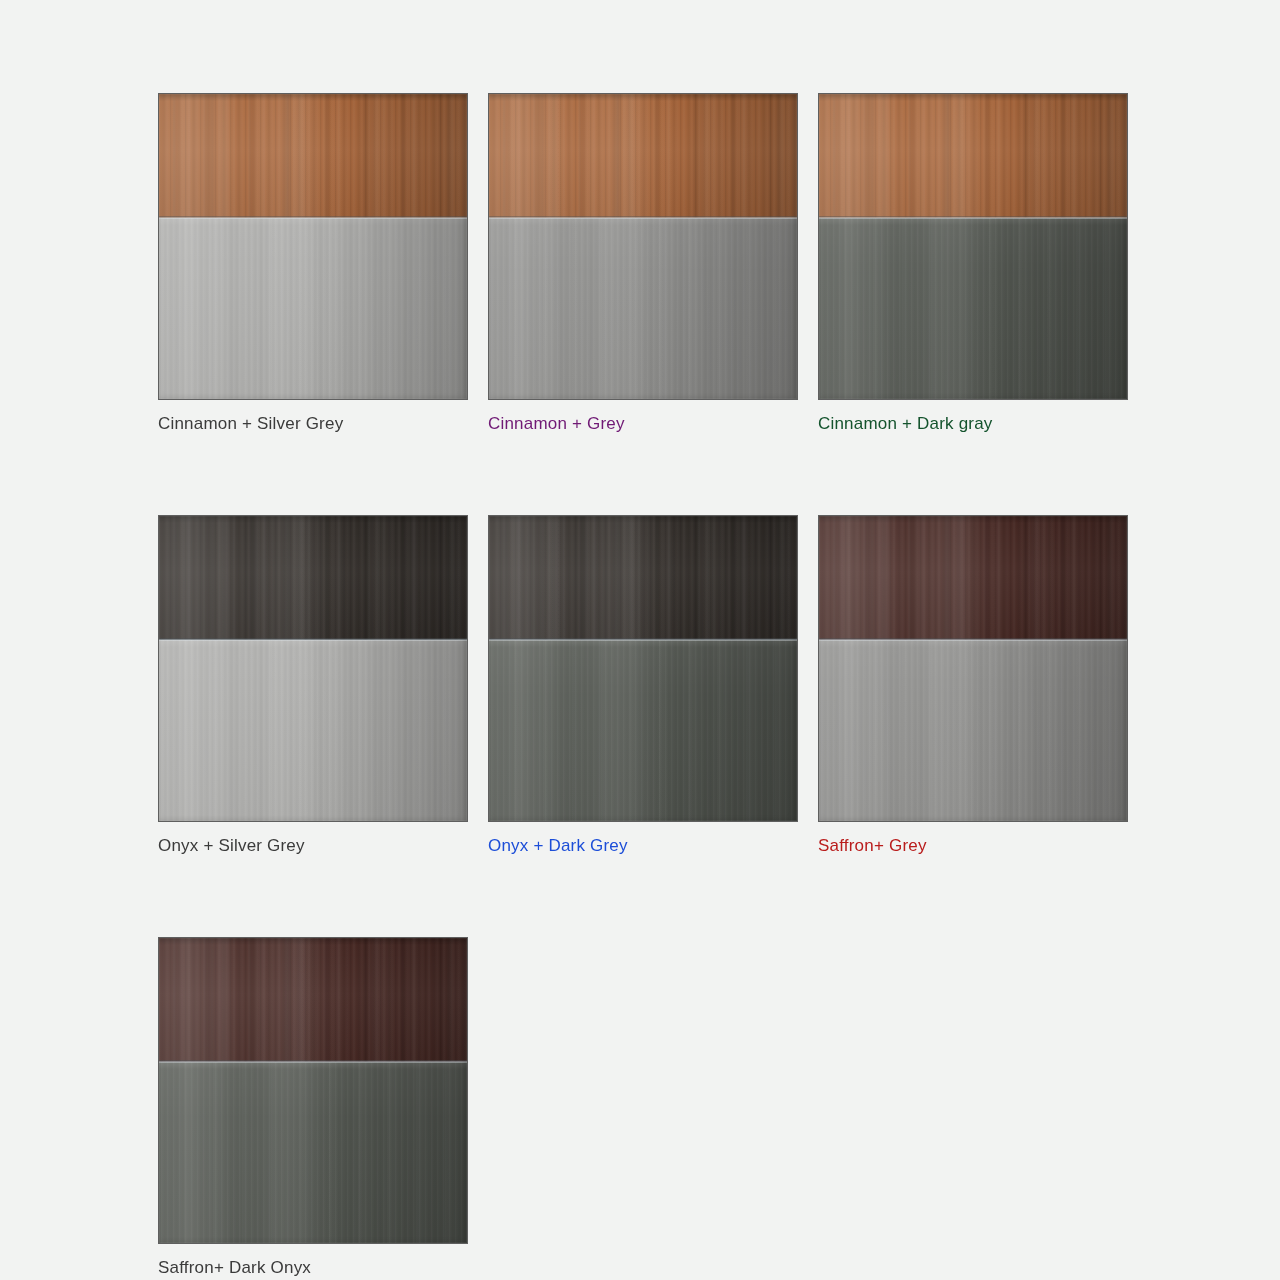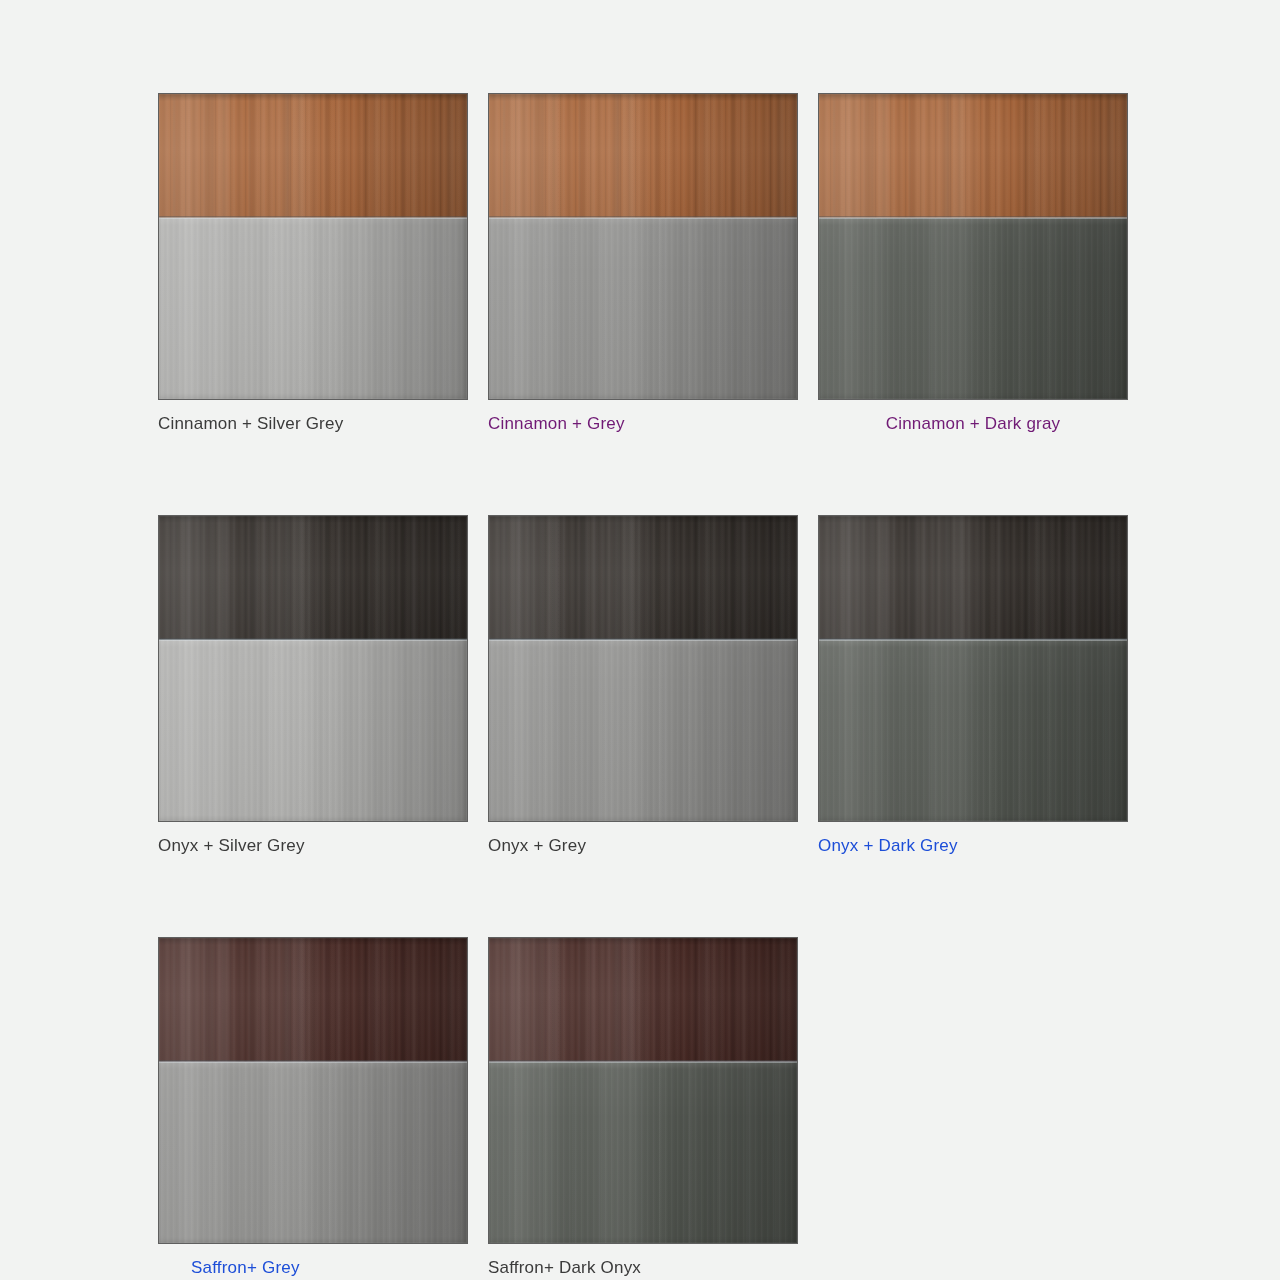--- a/index.html
+++ b/index.html
@@ -238,21 +238,21 @@
         </div>
         <div class="panel panel-metal">
           <div class="base" style="background-color: rgb(81, 85, 79);"></div>
           <div class="brush"></div>
           <div class="vshade"></div>
           <div class="sheen"></div>
         </div>
         <div class="seam"></div>
         <div class="tile-inner-shadow"></div>
       </div>
-      <div class="swatch-label" style="color: #701a75; text-align: center;">Cinnamon + Dark gray</div>
+      <div class="swatch-label" style="color: #14532d;">Cinnamon + Dark gray</div>
     </div>
 
     <div class="swatch-cell">
       <div class="swatch-tile">
         <div class="panel panel-wood">
           <div class="base" style="background-color: rgb(53, 48, 44);"></div>
           <div class="grain"></div>
           <div class="vshade"></div>
           <div class="sheen"></div>
         </div>
@@ -261,79 +261,60 @@
           <div class="brush"></div>
           <div class="vshade"></div>
           <div class="sheen"></div>
         </div>
         <div class="seam"></div>
         <div class="tile-inner-shadow"></div>
       </div>
       <div class="swatch-label" style="color: rgb(59, 59, 59);">Onyx + Silver Grey</div>
     </div>
 
+
     <div class="swatch-cell">
       <div class="swatch-tile">
         <div class="panel panel-wood">
           <div class="base" style="background-color: rgb(53, 48, 44);"></div>
           <div class="grain"></div>
           <div class="vshade"></div>
           <div class="sheen"></div>
         </div>
         <div class="panel panel-metal">
+          <div class="base" style="background-color: rgb(81, 85, 79);"></div>
+          <div class="brush"></div>
+          <div class="vshade"></div>
+          <div class="sheen"></div>
+        </div>
+        <div class="seam"></div>
+        <div class="tile-inner-shadow"></div>
+      </div>
+      <div class="swatch-label" style="color: #1d4ed8;">Onyx + Dark Grey</div>
+    </div>
+
+
+    <div class="swatch-cell">
+      <div class="swatch-tile">
+        <div class="panel panel-wood">
+          <div class="base" style="background-color: rgb(74, 43, 38);"></div>
+          <div class="grain"></div>
+          <div class="vshade"></div>
+          <div class="sheen"></div>
+        </div>
+        <div class="panel panel-metal">
           <div class="base" style="background-color: rgb(142, 142, 140);"></div>
           <div class="brush"></div>
           <div class="vshade"></div>
           <div class="sheen"></div>
         </div>
         <div class="seam"></div>
         <div class="tile-inner-shadow"></div>
       </div>
-      <div class="swatch-label" style="color: rgb(59, 59, 59);">Onyx + Grey</div>
-    </div>
-
-    <div class="swatch-cell">
-      <div class="swatch-tile">
-        <div class="panel panel-wood">
-          <div class="base" style="background-color: rgb(53, 48, 44);"></div>
-          <div class="grain"></div>
-          <div class="vshade"></div>
-          <div class="sheen"></div>
-        </div>
-        <div class="panel panel-metal">
-          <div class="base" style="background-color: rgb(81, 85, 79);"></div>
-          <div class="brush"></div>
-          <div class="vshade"></div>
-          <div class="sheen"></div>
-        </div>
-        <div class="seam"></div>
-        <div class="tile-inner-shadow"></div>
-      </div>
-      <div class="swatch-label" style="color: #1d4ed8;">Onyx + Dark Grey</div>
-    </div>
-
-
-    <div class="swatch-cell">
-      <div class="swatch-tile">
-        <div class="panel panel-wood">
-          <div class="base" style="background-color: rgb(74, 43, 38);"></div>
-          <div class="grain"></div>
-          <div class="vshade"></div>
-          <div class="sheen"></div>
-        </div>
-        <div class="panel panel-metal">
-          <div class="base" style="background-color: rgb(142, 142, 140);"></div>
-          <div class="brush"></div>
-          <div class="vshade"></div>
-          <div class="sheen"></div>
-        </div>
-        <div class="seam"></div>
-        <div class="tile-inner-shadow"></div>
-      </div>
-      <div class="swatch-label" style="color: #1d4ed8; margin-left: 33px;">Saffron+ Grey</div>
+      <div class="swatch-label" style="color: #b91c1c;">Saffron+ Grey</div>
     </div>
 
     <div class="swatch-cell">
       <div class="swatch-tile">
         <div class="panel panel-wood">
           <div class="base" style="background-color: rgb(74, 43, 38);"></div>
           <div class="grain"></div>
           <div class="vshade"></div>
           <div class="sheen"></div>
         </div>

